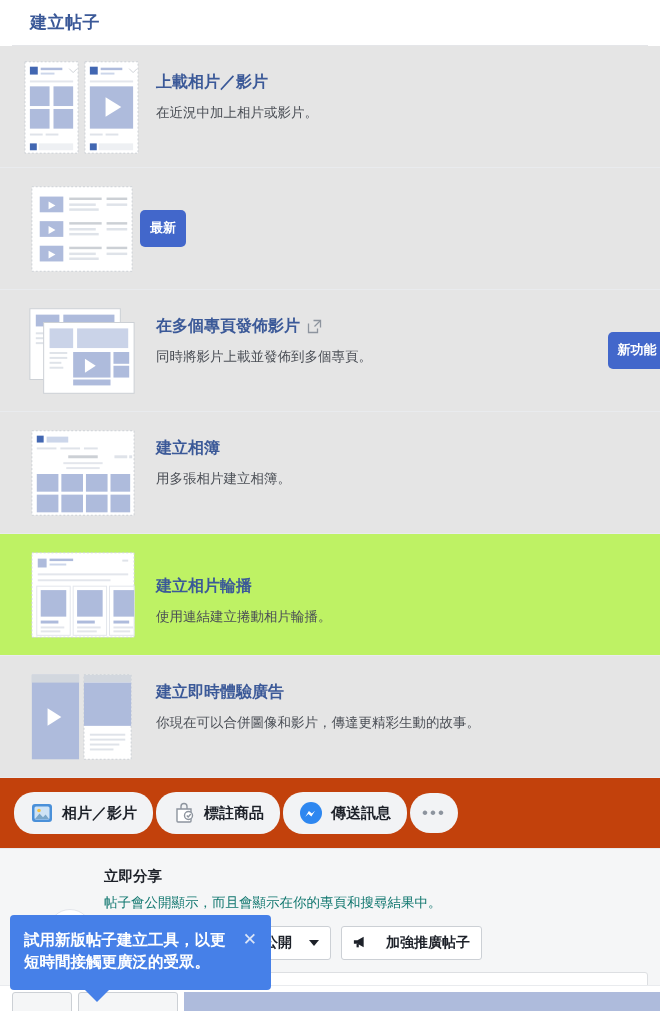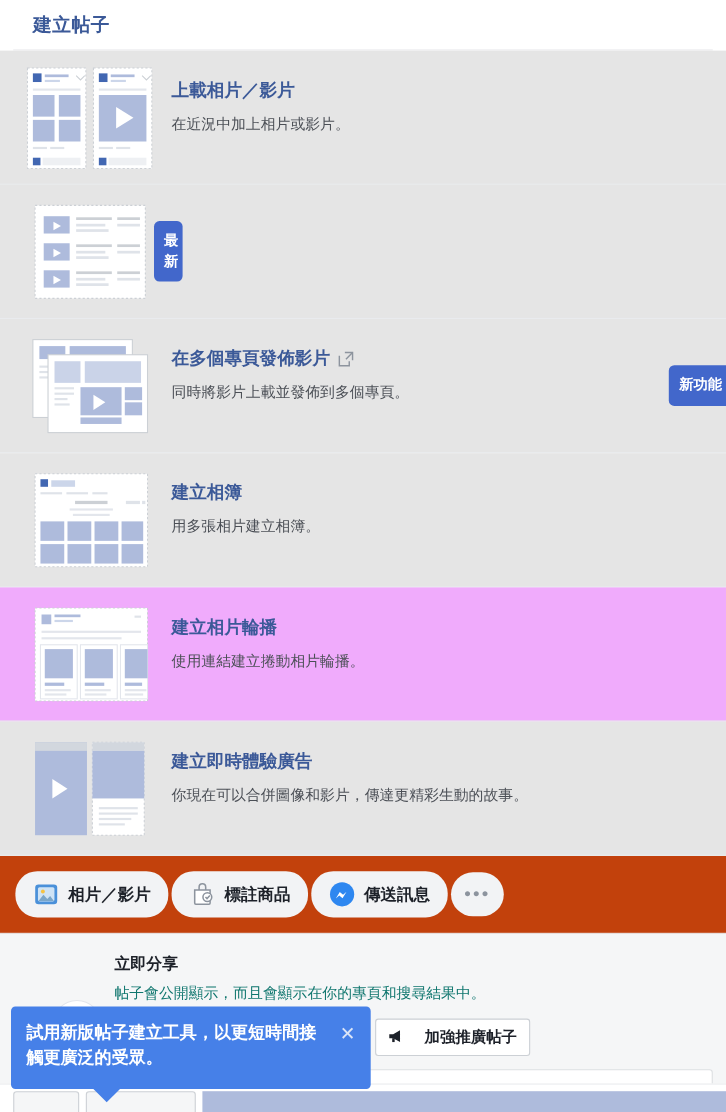--- a/index.html
+++ b/index.html
@@ -27,21 +27,21 @@
   
   .opt-list { background: #fff; }
   .opt-row {
     position: relative;
     display: flex; align-items: flex-start;
     padding: 12px 12px 12px 24px;
     border-bottom: 1px solid #e9ebee;
     min-height: 107px;
     background: #e5e5e5;
   }
-  .opt-row.hovered { background: #f0abfc; }
+  .opt-row.hovered { background: #bef264; align-items: center; }
 
   .thumb-wrap {
     width: 116px; flex: 0 0 116px;
     display: flex; align-items: flex-start; justify-content: flex-start;
     padding-top: 2px;
   }
   .opt-text { flex: 1 1 auto; padding-left: 16px; padding-top: 14px; min-width: 0; }
   .opt-title {
     font-size: 16px; font-weight: bold; color: #3b5998;
     display: inline-block; vertical-align: middle;
@@ -50,21 +50,21 @@
   .opt-desc {
     font-size: 13.5px; color: #4b4f56; margin-top: 11px; line-height: 1.35;
   }
 
   .badge {
     flex: 0 0 auto; align-self: center;
     background: #4267cb; color: #fff;
     font-size: 13px; font-weight: bold;
     border-radius: 5px;
     padding: 9px 9px;
-    width: 26px; text-align: center; line-height: 1.45;
+    width: 46px; text-align: center; line-height: 1.45;
     word-break: break-all;
   }
   .badge.wide { width: 58px; margin-right: -18px; }
 
   
   .ext-icon { width: 15px; height: 15px; display: block; }
   .ext-icon svg { display: block; }
 
   
   .thumb { display: block; }
@@ -130,21 +130,21 @@
   .note-box {
     margin-top: 12px; background: #fff;
     border: 1px solid #dddfe2; border-radius: 3px;
     padding: 13px 14px; font-size: 13.5px; color: #1d2129;
     line-height: 1.5; height: 62px; overflow: hidden;
   }
 
   
   .tooltip {
     position: absolute; left: 10px; top: 915px;
-    width: 327px; background: #4680e8;
+    width: 261px; background: #4680e8;
     border-radius: 4px; padding: 14px 14px 16px 14px;
     color: #fff; font-size: 15.5px; font-weight: bold; line-height: 1.45;
     display: flex; align-items: flex-start; gap: 6px;
     z-index: 40;
   }
   .tooltip-text { flex: 1 1 auto; }
   .tooltip-close {
     flex: 0 0 auto; font-size: 17px; color: #dce5f7; line-height: 1;
     padding-top: 2px; font-weight: normal;
   }

